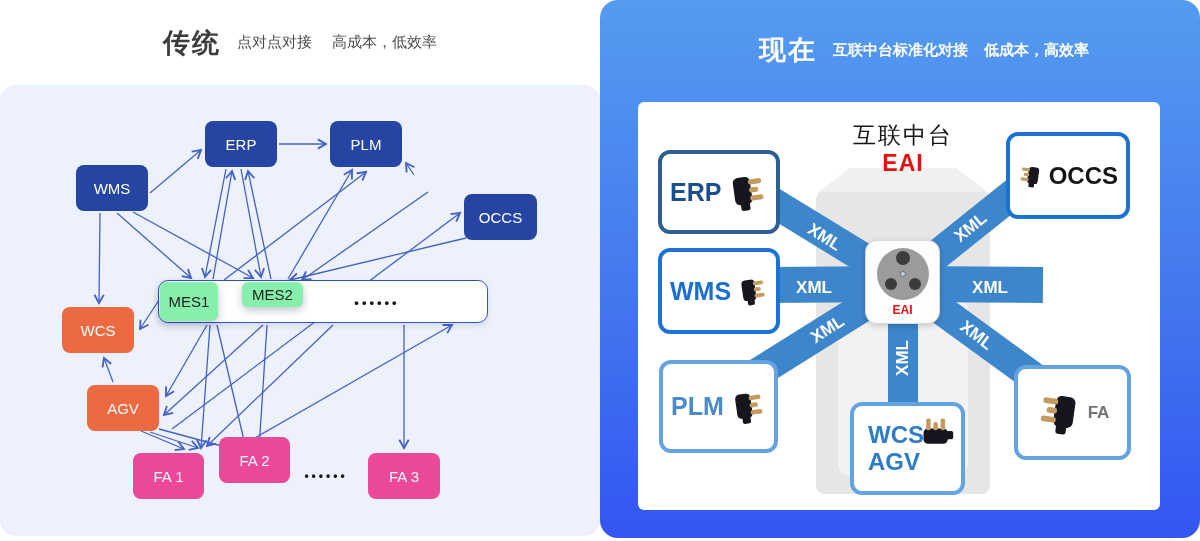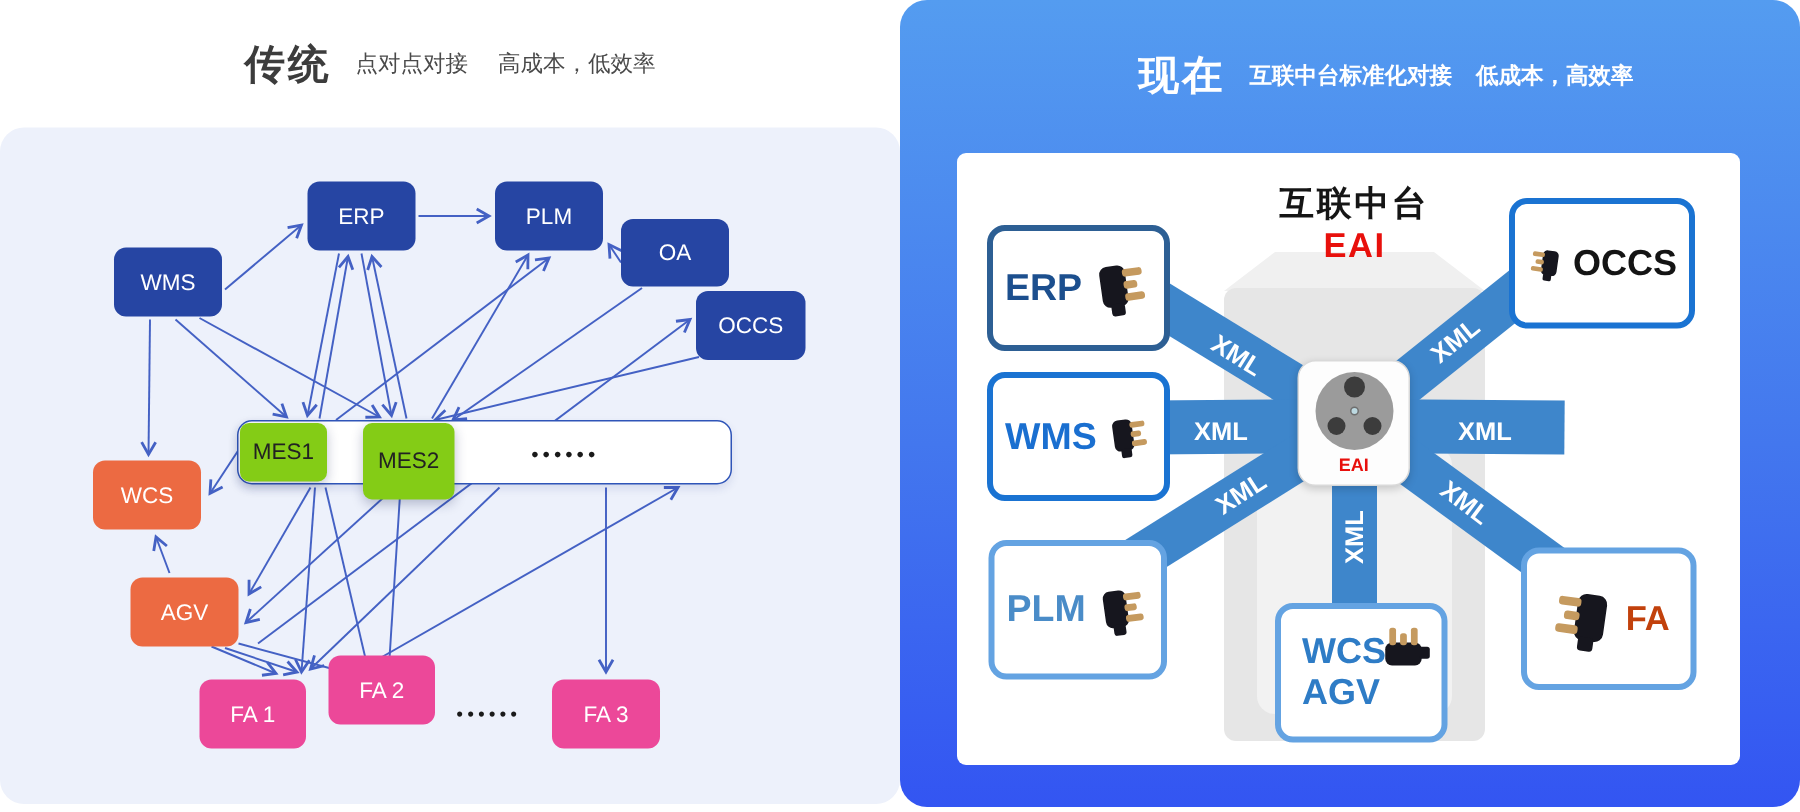--- a/index.html
+++ b/index.html
@@ -22,56 +22,56 @@
 
   .node { position:absolute; z-index:2; display:flex; align-items:center; justify-content:center;
           color:#ffffff; font-size:15px; font-weight:500; border-radius:8px; }
   .node.dark { background:#2645a3; }
   .node.orange { background:#ec6a42; }
   .node.peri { background:#ec4899; }
 
   .mes-container { position:absolute; left:158px; top:195px; width:330px; height:43px;
                    background:#ffffff; border:1.5px solid #2f55b8; border-radius:10px; z-index:2;
                    box-shadow:0 3px 6px rgba(40,60,140,.12); }
-  .mes-chip { position:absolute; z-index:3; background:#84cc16; border-radius:6px;
+  .mes-chip { position:absolute; z-index:3; background:#86efac; border-radius:6px;
               display:flex; align-items:center; justify-content:center;
               font-size:15px; color:#222222; box-shadow:0 3px 8px rgba(30,40,90,.28); }
   .dots { position:absolute; z-index:3; color:#1a1a1a; font-size:12px; font-weight:bold;
           letter-spacing:3px; display:flex; align-items:center; justify-content:center; }
 
   
   .panel-right { position:absolute; left:600px; top:0; width:600px; height:538px;
                  background:linear-gradient(180deg,#549cf0 0%, #4377ee 55%, #3355f2 100%);
                  border-radius:18px; }
   .header-right { position:absolute; left:0; top:0; width:600px; height:100px;
                   display:flex; align-items:center; justify-content:center; gap:16px; }
   .title-right { font-size:27px; font-weight:600; color:#ffffff; letter-spacing:2px;margin-left:48px; }
   .subtitle-right { font-size:15px; font-weight:600; color:#ffffff; }
 
   .card { position:absolute; left:38px; top:102px; width:522px; height:408px;
           background:#ffffff; border-radius:6px; }
   .card-bg { position:absolute; left:0; top:0; width:522px; height:408px; z-index:1; }
 
   .hub-title { position:absolute; left:185px; top:18px; width:160px; text-align:center;
-               font-size:23px; font-weight:bold; color:#151515; z-index:3; letter-spacing:2px; }
+               font-size:23px; font-weight:normal; color:#151515; z-index:3; letter-spacing:2px; }
   .hub-eai   { position:absolute; left:185px; top:48px; width:160px; text-align:center;
                font-size:23px; font-weight:bold; color:#e8100c; z-index:3; letter-spacing:1px; }
 
   .rbox { position:absolute; z-index:4; background:#ffffff; border-radius:12px;
           display:flex; align-items:center; justify-content:center; gap:6px;
           font-weight:bold; padding:0 8px; }
   .rbox .lbl { white-space:nowrap; }
   .b-navy { border:4px solid #2d5f94; }
   .b-blue { border:4px solid #1a73d2; }
   .b-lblue { border:4px solid #64a3e2; }
   .t-navy { color:#1c4f8e; font-size:25px; }
   .t-blue { color:#1a6fd0; font-size:25px; }
   .t-black { color:#141414; font-size:24px; }
   .t-mblue { color:#4a8cc8; font-size:25px; }
-  .t-fblue { color:#c2410c; font-size:23px; }
+  .t-fblue { color:#737373; font-size:17px; }
 
   .wcsagv { flex-direction:column; align-items:flex-start; justify-content:center;
             padding-left:14px; gap:0; }
   .wcsagv .lbl { color:#2e7cc6; font-size:24px; line-height:1.1; }
   .wcsagv .plug { position:absolute; right:6px; top:8px; }
 
   .plug { display:block; }
   .plug-right { transform:rotate(-8deg); }
   .plug-left  { transform:scaleX(-1) rotate(-8deg); }
   .plug-up    { transform:rotate(-90deg); }
@@ -138,32 +138,29 @@
 
       <div class="node dark" style="left:76px;  top:80px;  width:72px; height:46px;">
           <span>WMS</span>
         </div>
       <div class="node dark" style="left:205px; top:36px;  width:72px; height:46px;">
           <span>ERP</span>
         </div>
       <div class="node dark" style="left:330px; top:36px;  width:72px; height:46px;">
           <span>PLM</span>
         </div>
-      <div class="node dark" style="left:414px; top:61px;  width:72px; height:45px;">
-          <span>OA</span>
-        </div>
       <div class="node dark" style="left:464px; top:109px; width:73px; height:46px;">
           <span>OCCS</span>
         </div>
 
       <div class="mes-container"></div>
       <div class="mes-chip" style="left:160px; top:197px; width:58px; height:39px;">
           <span>MES1</span>
         </div>
-      <div class="mes-chip" style="left:242px; top:197px; width:61px; height:51px;">
+      <div class="mes-chip" style="left:242px; top:197px; width:61px; height:25px;">
           <span>MES2</span>
         </div>
       <div class="dots" style="left:342px; top:200px; width:70px; height:34px; font-size:13px;">••••••</div>
 
       <div class="node orange" style="left:62px;  top:222px; width:72px; height:46px;">
           <span>WCS</span>
         </div>
       <div class="node orange" style="left:87px;  top:300px; width:72px; height:46px;">
           <span>AGV</span>
         </div>

